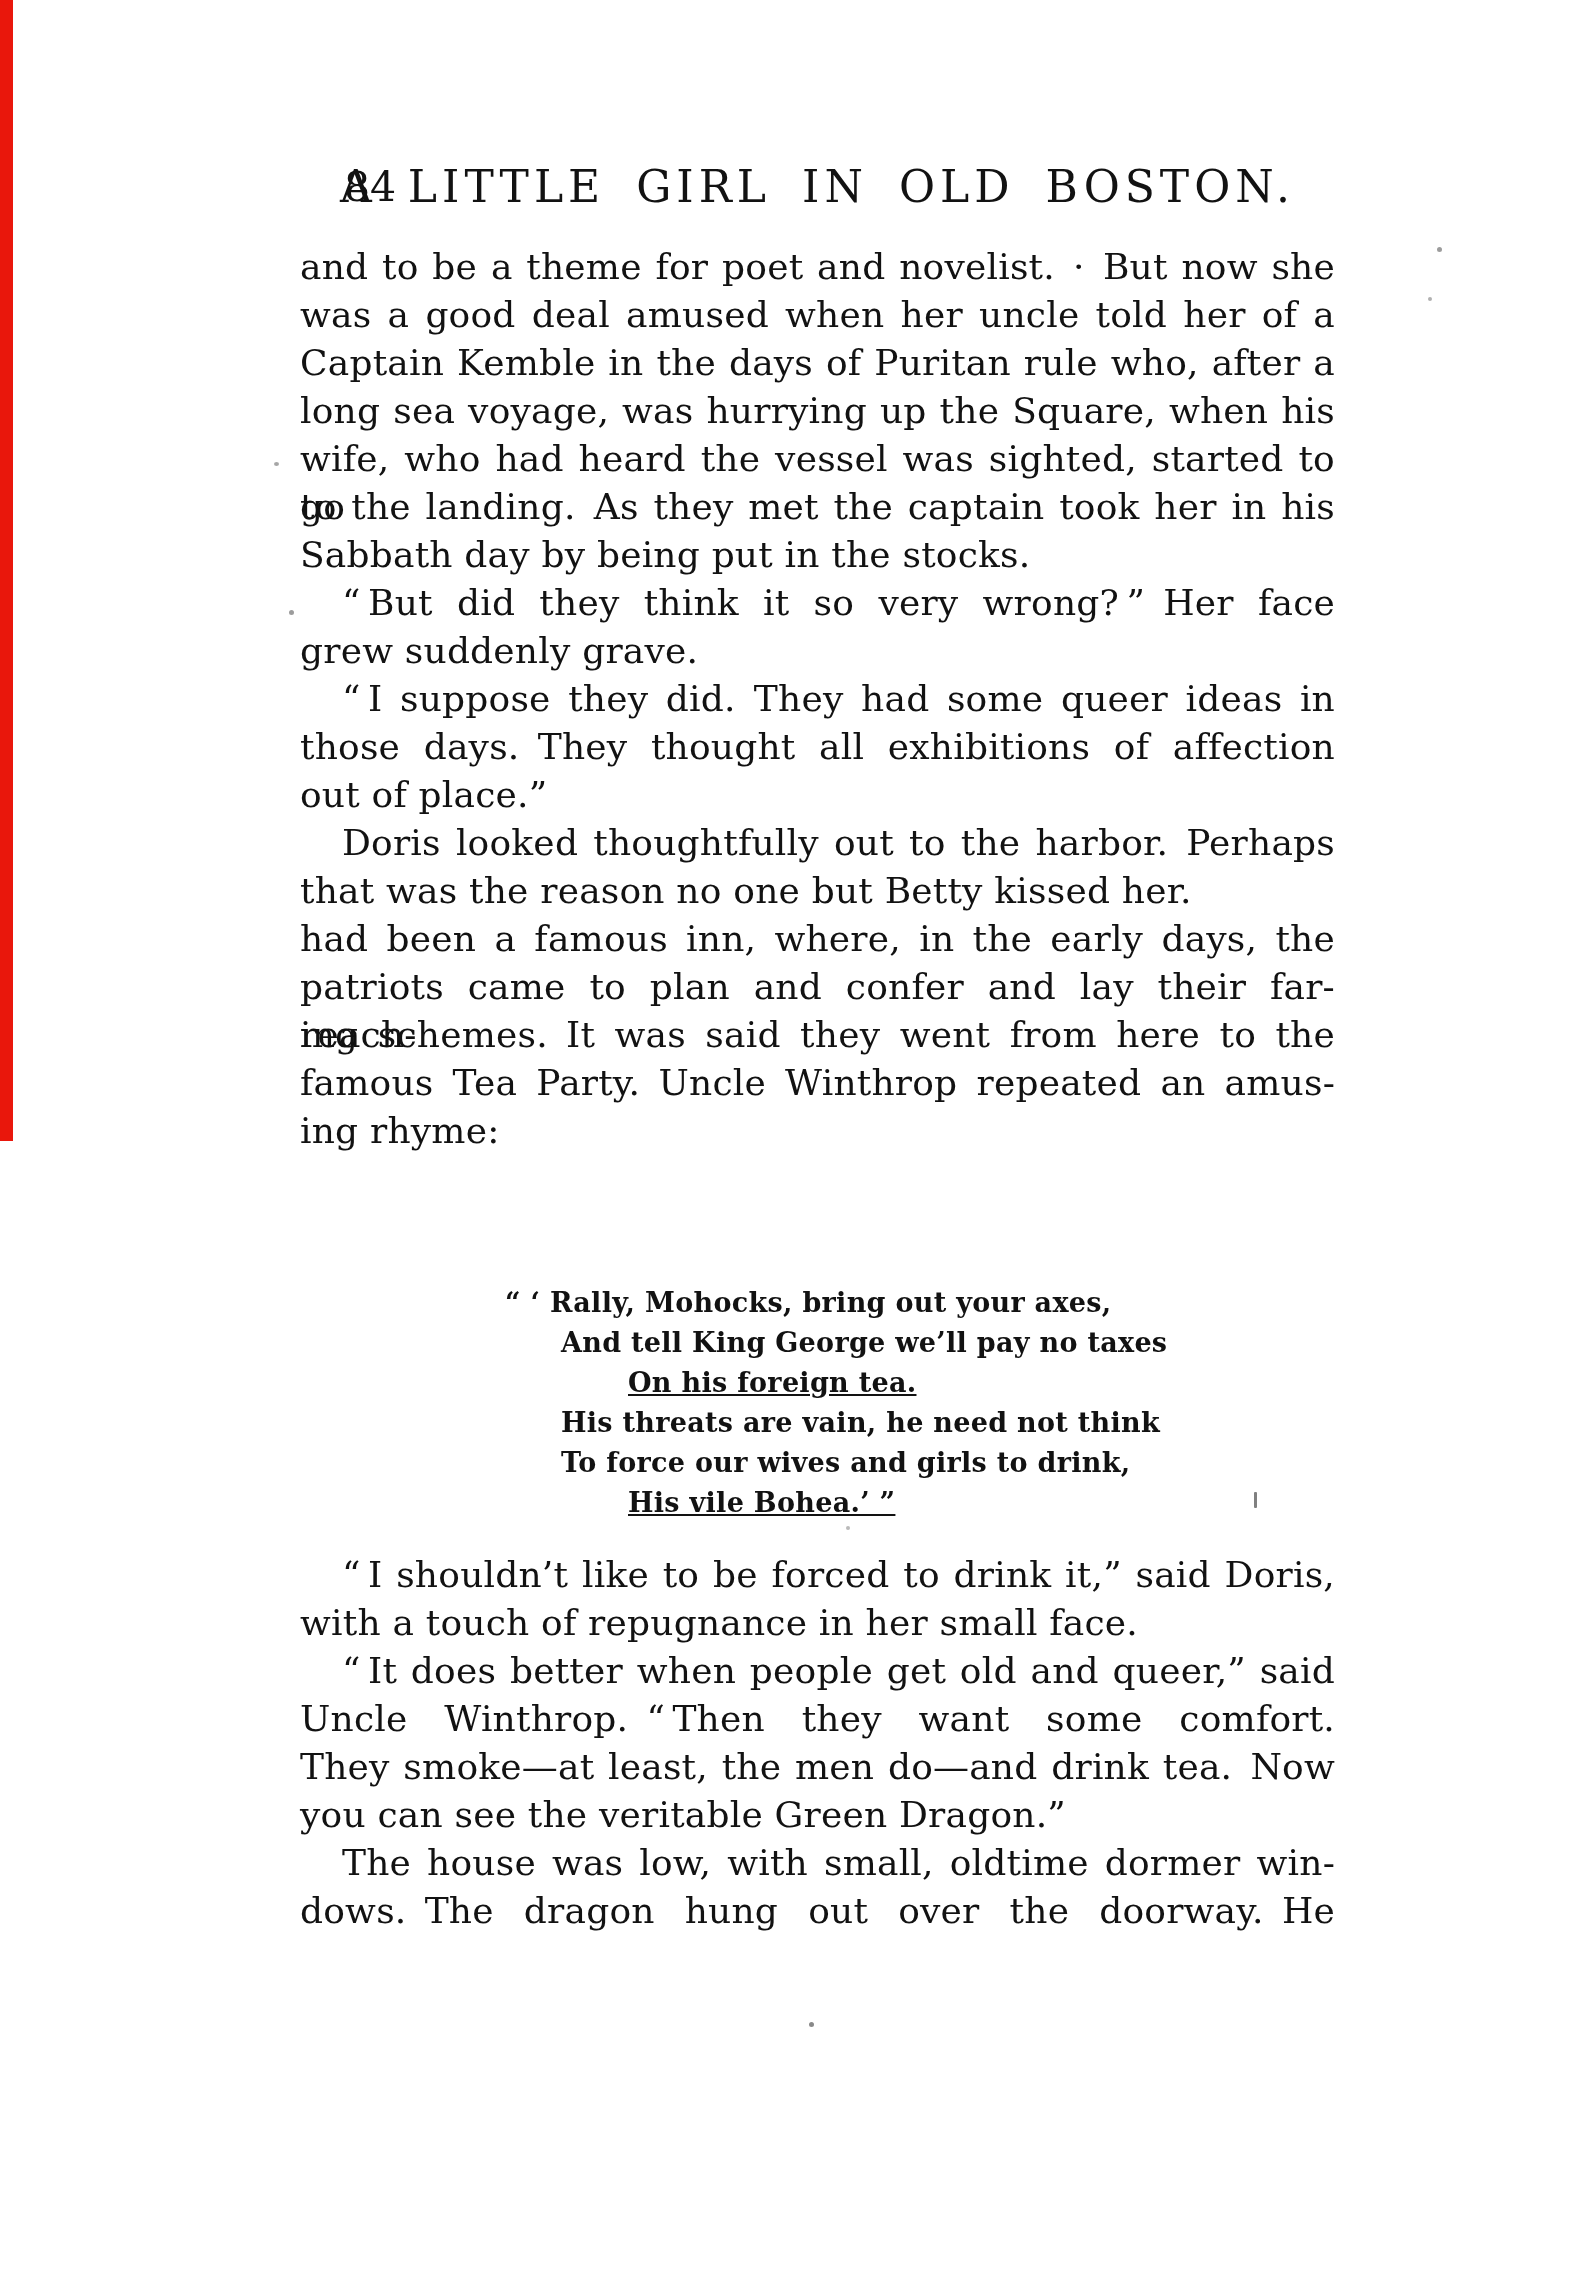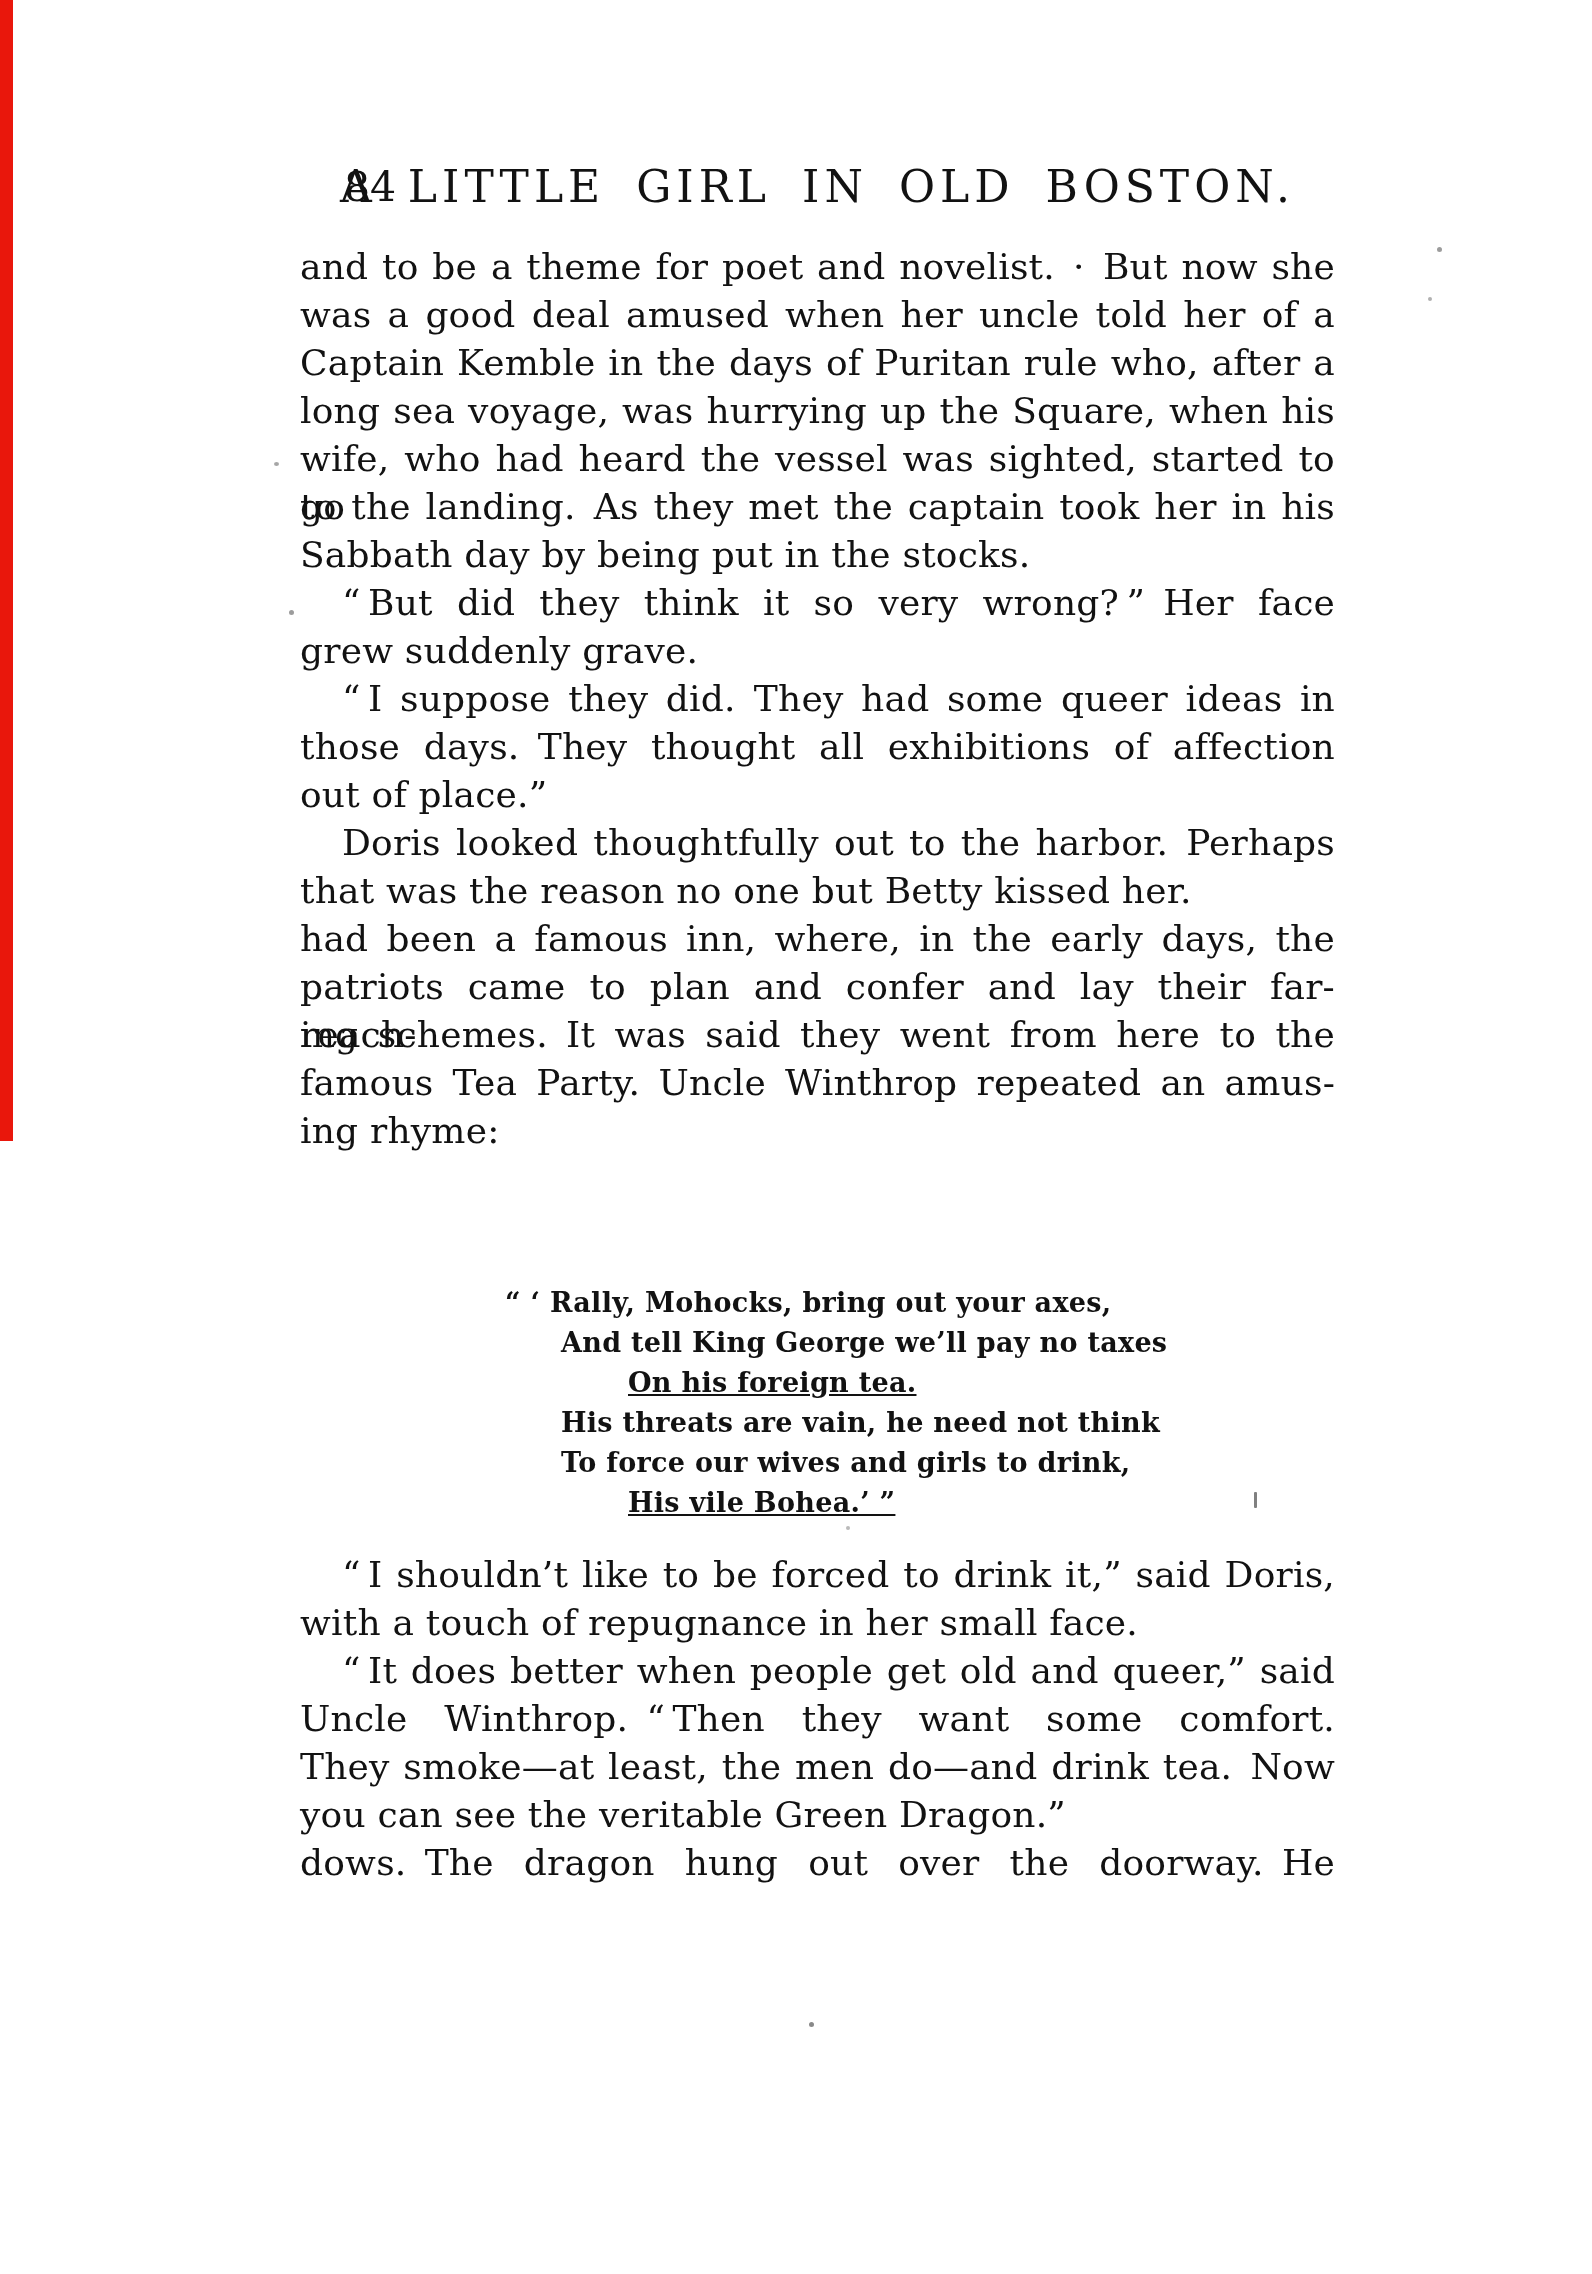--- a/index.html
+++ b/index.html
@@ -69,20 +69,21 @@
       <div class="pline in2">His vile Bohea.’ ”</div>
     </div>
 
   <div id="block2" class="textblock">
       <div class="line j ind">“ I shouldn’t like to be forced to drink it,” said Doris,</div>
       <div class="line">with a touch of repugnance in her small face.</div>
       <div class="line j ind">“ It does better when people get old and queer,” said</div>
       <div class="line j">Uncle Winthrop. “ Then they want some comfort.</div>
       <div class="line j">They smoke—at least, the men do—and drink tea. Now</div>
       <div class="line">you can see the veritable Green Dragon.”</div>
+      <div class="line j ind">The house was low, with small, oldtime dormer win-</div>
       <div class="line j">dows. The dragon hung out over the doorway. He</div>
     </div>
 
   <div class="speck" style="left:1437px;top:247px;width:5px;height:5px;opacity:.5;"></div>
   <div class="speck" style="left:1428px;top:297px;width:4px;height:4px;opacity:.4;"></div>
   <div class="speck" style="left:274px;top:462px;width:5px;height:4px;opacity:.45;"></div>
   <div class="speck" style="left:289px;top:610px;width:5px;height:5px;opacity:.5;"></div>
   <div class="tick" style="left:1254px;top:1492px;width:3px;height:16px;opacity:.6;"></div>
   <div class="speck" style="left:846px;top:1526px;width:4px;height:4px;opacity:.35;"></div>
   <div class="speck" style="left:809px;top:2022px;width:5px;height:5px;opacity:.6;"></div>

